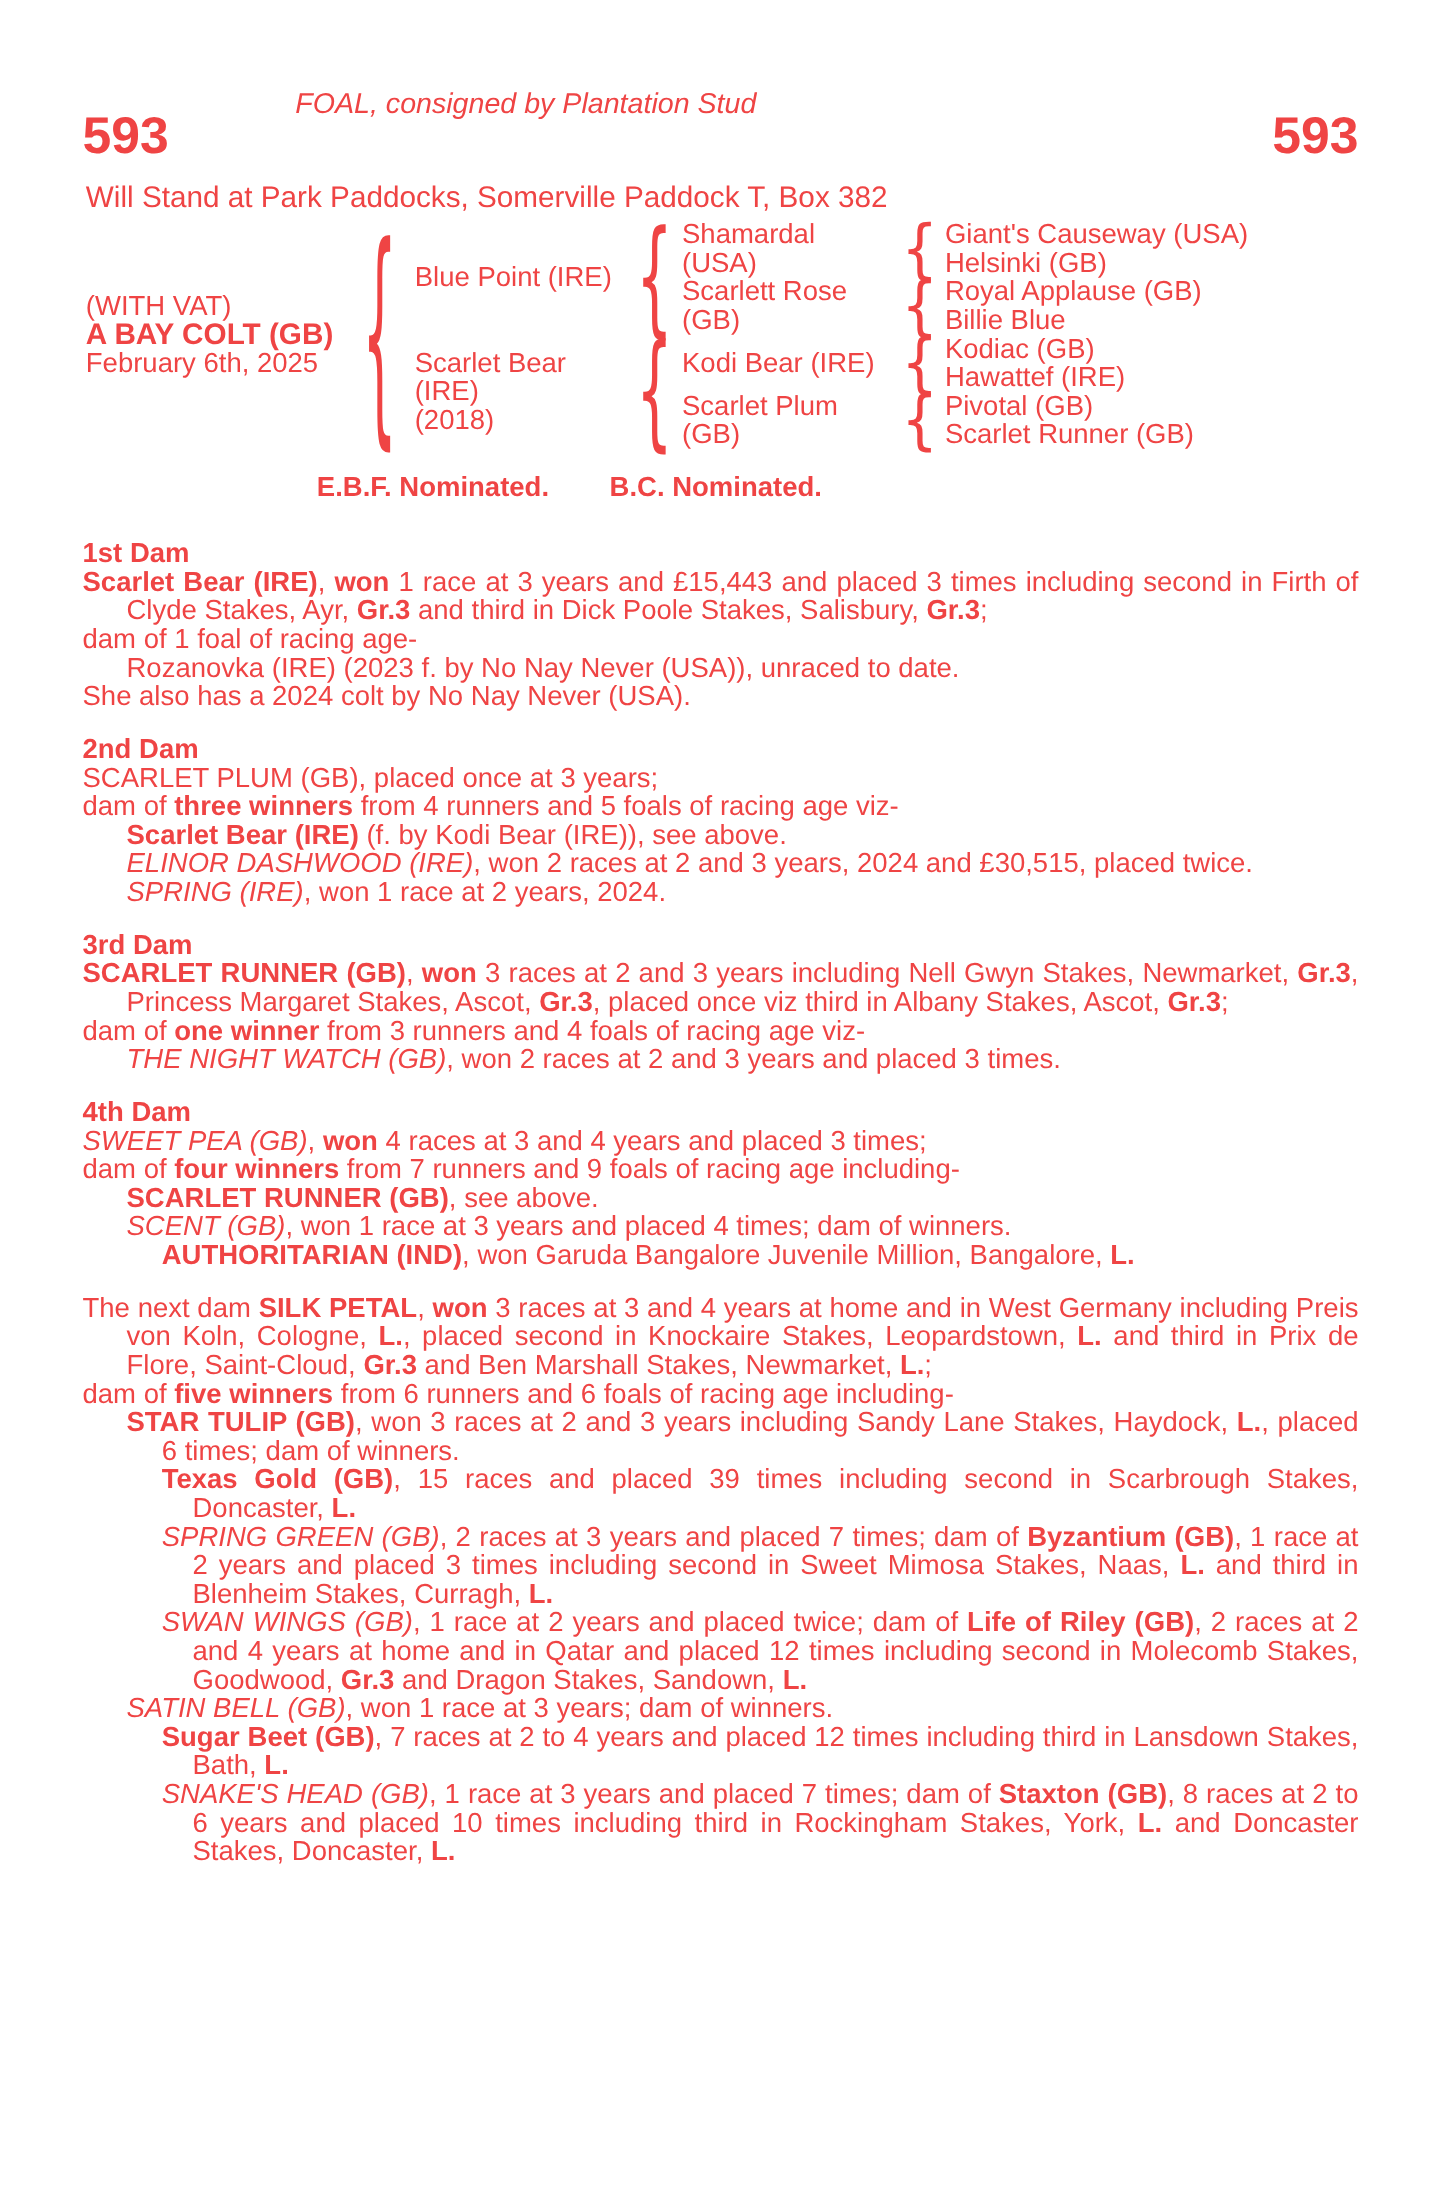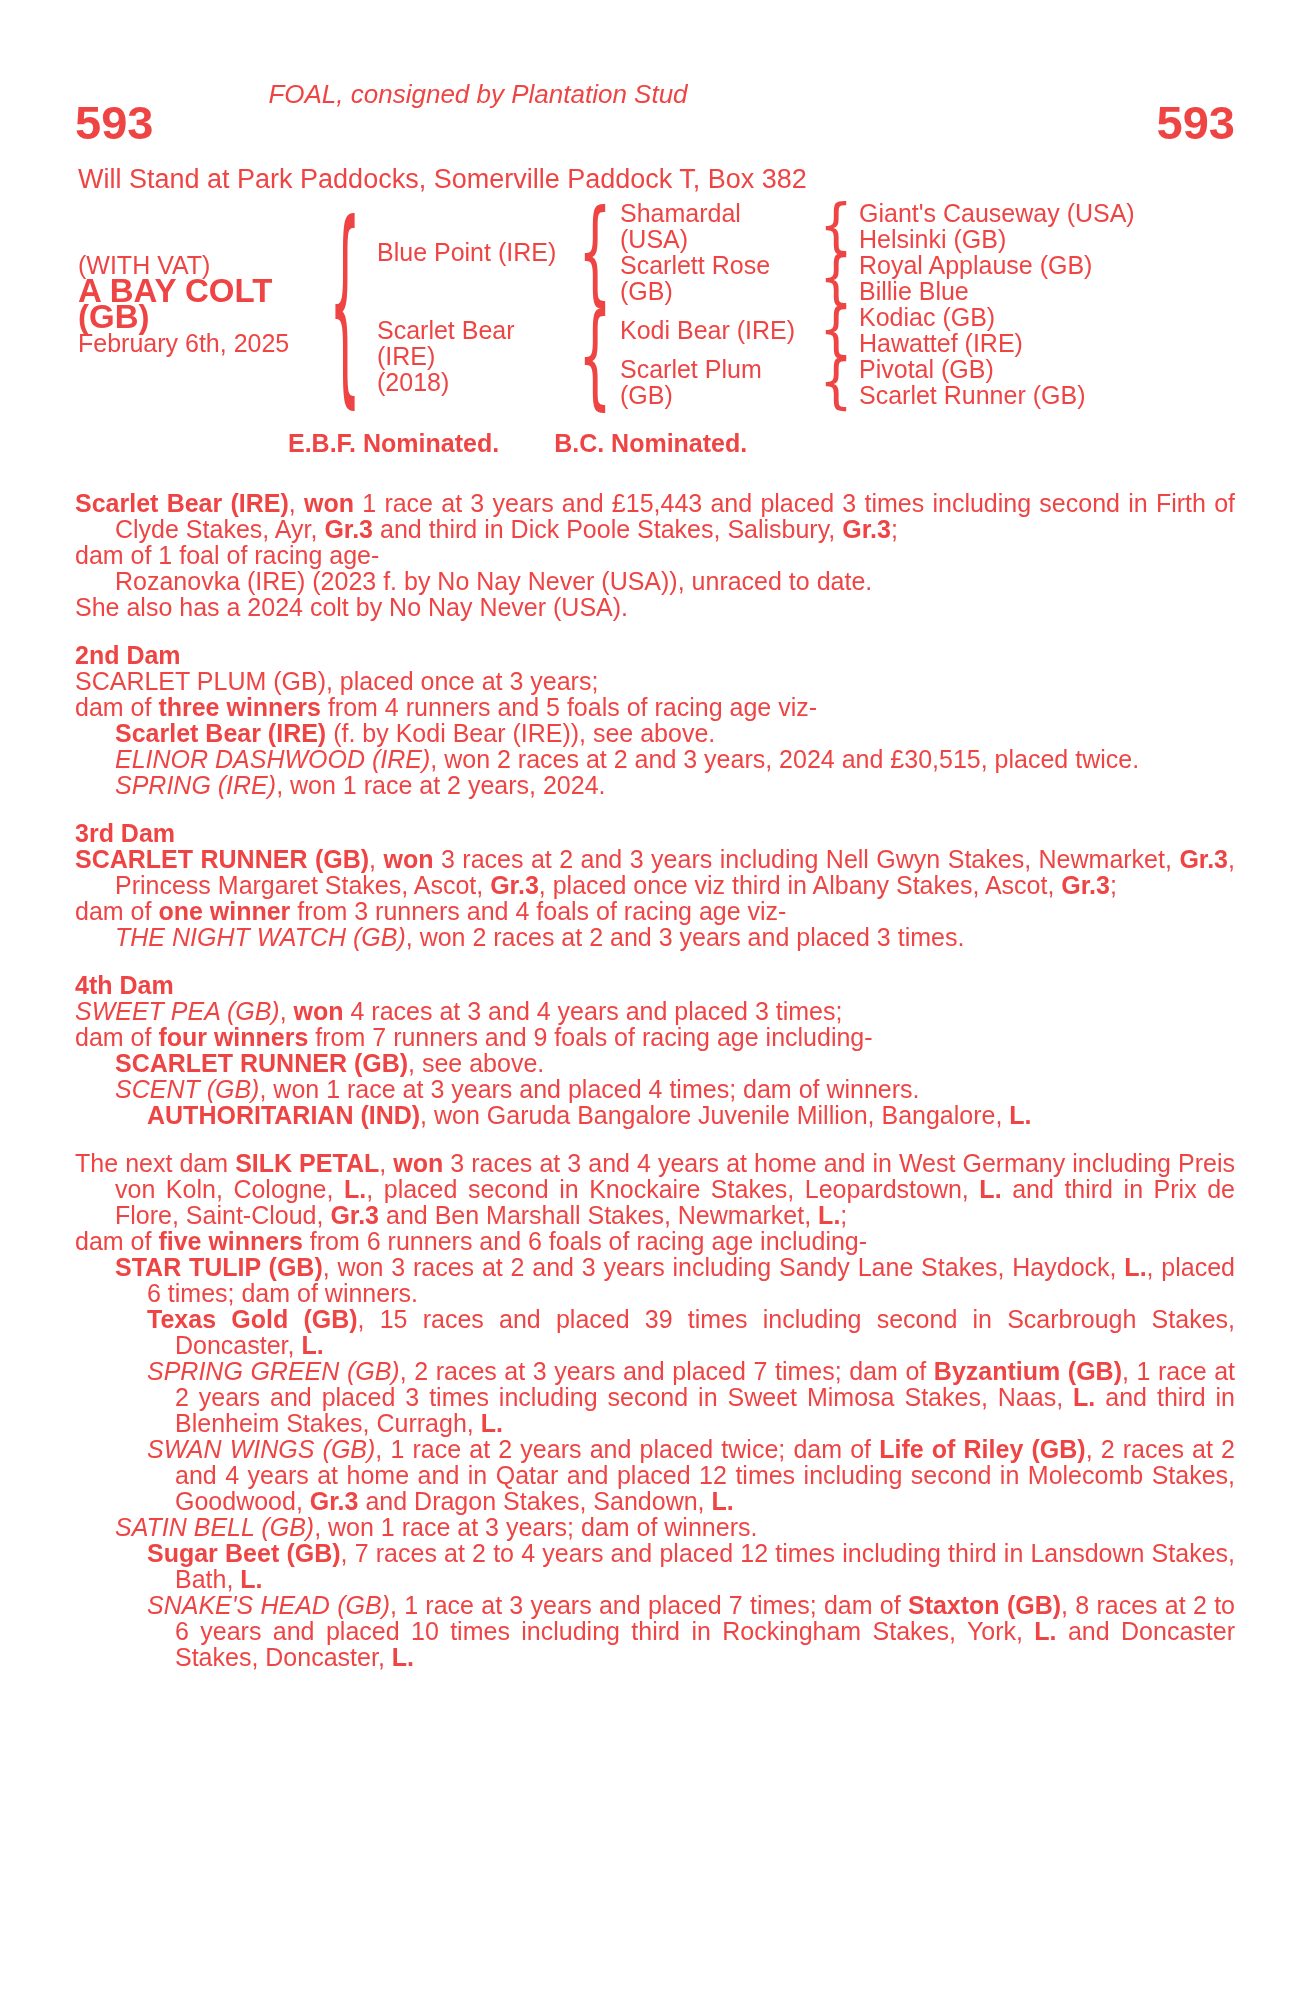--- a/index.html
+++ b/index.html
@@ -32,21 +32,21 @@
   }
 
   
   .pedigree{
     position:absolute; top:200px; left:78px;
     display:flex; align-items:center;
     font-size:25px; line-height:26px;
   }
   .subject{width:225px;}
   .subject .vat{font-size:25px;}
-  .subject .subj-name{font-size:33px;font-weight:bold;}
+  .subject .subj-name{font-size:27px;font-weight:bold;}
   .subject .subj-foaled{font-size:25px;}
   .brace{
     display:flex;align-items:center;justify-content:center;
     font-family:"DejaVu Sans",sans-serif;
     font-size:62px;font-weight:normal;line-height:1;
   }
   .brace-xl{width:40px;margin-left:22px;transform:scaleY(3.45) scaleX(0.8);}
   .brace-md{width:30px;margin-left:8px;transform:scaleY(1.85) scaleX(0.85);}
   .brace-sm{width:26px;margin-left:8px;transform:scaleY(0.95) scaleX(0.85);}
   .gen2col{margin-left:12px;display:flex;flex-direction:column;}
@@ -153,20 +153,21 @@
     </div>
   </div>
 
   <div class="nominations">
     <span>E.B.F. Nominated.</span>
     <span>B.C. Nominated.</span>
   </div>
 
   <div class="main">
       <section class="dam-section">
+        <div class="dam-heading">1st Dam</div>
         <p class="lvl0"><span class="b">Scarlet Bear (IRE)</span><span>, </span><span class="b">won</span><span> 1 race at 3 years and £15,443 and placed 3 times including second in Firth of Clyde Stakes, Ayr, </span><span class="b">Gr.3</span><span> and third in Dick Poole Stakes, Salisbury, </span><span class="b">Gr.3</span><span>;</span></p>
         <p class="lvl0"><span>dam of 1 foal of racing age-</span></p>
         <p class="lvl1"><span>Rozanovka (IRE) (2023 f. by No Nay Never (USA)), unraced to date.</span></p>
         <p class="lvl0"><span>She also has a 2024 colt by No Nay Never (USA).</span></p>
       </section>
       <section class="dam-section">
         <div class="dam-heading">2nd Dam</div>
         <p class="lvl0"><span>SCARLET PLUM (GB), placed once at 3 years;</span></p>
         <p class="lvl0"><span>dam of </span><span class="b">three winners</span><span> from 4 runners and 5 foals of racing age viz-</span></p>
         <p class="lvl1"><span class="b">Scarlet Bear (IRE)</span><span> (f. by Kodi Bear (IRE)), see above.</span></p>

